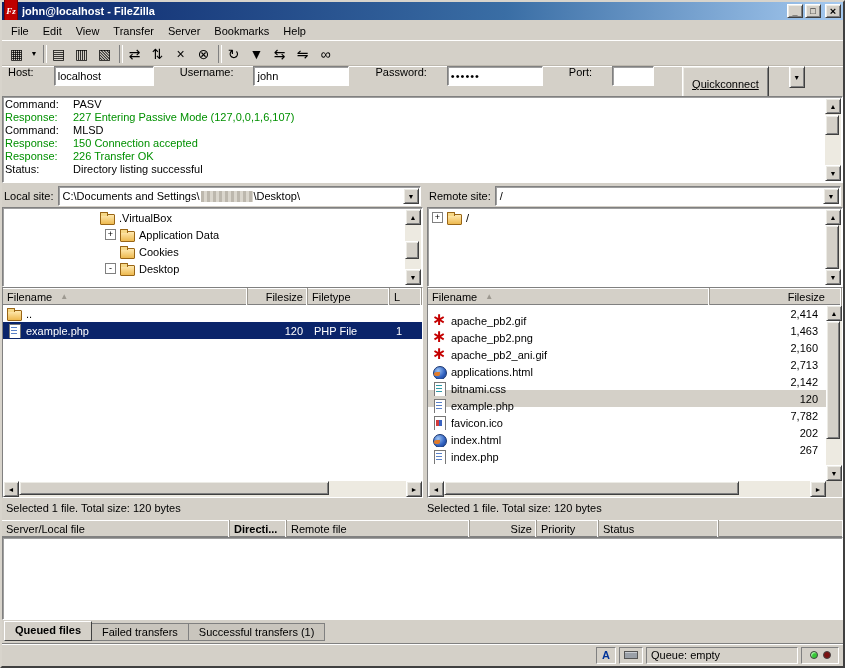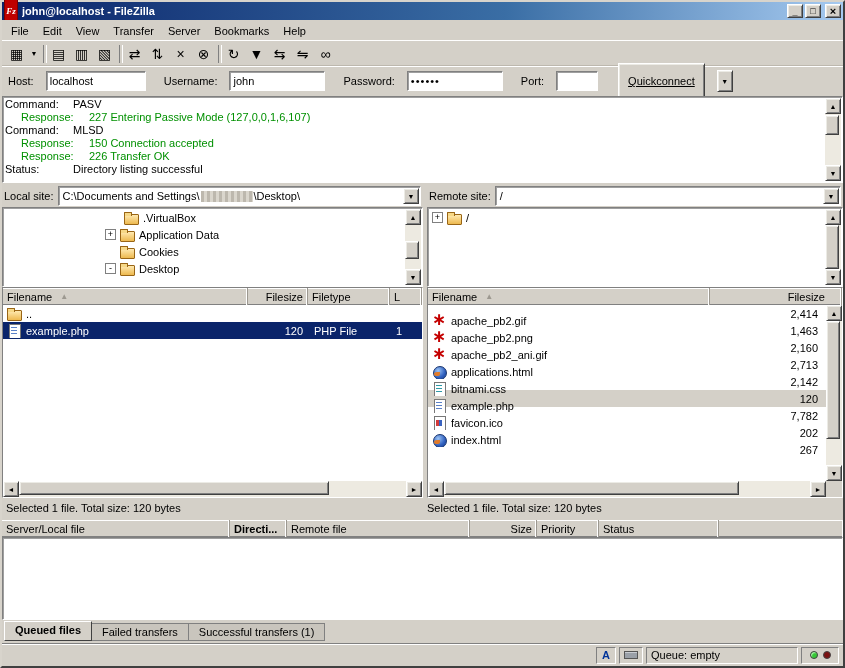--- a/index.html
+++ b/index.html
@@ -32,34 +32,34 @@
   
   .toolbar { height:26px; flex:none; display:flex; align-items:center; padding-left:3px;
     border-top:1px solid #FFF; box-shadow: inset 0 -1px 0 #BDB8AE; }
   .tb { width:23px; height:22px; display:flex; align-items:center; justify-content:center; font-size:14px; }
   .tb.dropdown { width:12px; font-size:7px; color:#000; }
   .tb.separator { width:7px; height:20px; position:relative; }
   .tb.separator::before { content:""; position:absolute; left:3px; top:1px; bottom:1px; width:2px;
     border-left:1px solid #808080; border-right:1px solid #FFF; }
 
   
-  .quickconnect { height:30px; flex:none; display:flex; align-items:center; padding:0 6px; gap:12px;
+  .quickconnect { height:30px; flex:none; display:flex; align-items:flex-start; padding:0 6px; gap:20px;
     box-shadow: inset 0 1px 0 #FFF; }
   .qc-label { margin-left:6px; }
   .qc-label:first-child { margin-left:0; }
   .qc-input { height:20px; font:11px "Liberation Sans",sans-serif; padding:2px 3px; outline:none; }
   .w-host{width:100px;} .w-user{width:96px;} .w-pass{width:96px; letter-spacing:1px;} .w-port{width:42px;}
   .qc-btn { height:36px; margin-left:8px; padding:0 9px; font:11px "Liberation Sans",sans-serif; text-decoration:underline; cursor:default; }
   .qc-drop { width:16px; height:22px; font-size:7px; display:flex; align-items:center; justify-content:center; }
 
   
   .logpane { height:87px; flex:none; margin:0 0 2px 0; position:relative; padding:1px 18px 1px 2px; overflow:hidden; }
   .log-line { display:flex; line-height:13px; }
   .log-label { width:68px; flex:none; }
-  .log-line.response { color:#009000;padding-left:16px; }
+  .log-line.response { color:#009000; }
   .vscroll { position:absolute; top:1px; right:1px; bottom:1px; width:16px; display:flex; flex-direction:column; background:#EDEAE1; }
   .sb-btn { width:16px; height:16px; flex:none; background:#D4D0C8; color:#000;
     border:1px solid; border-color:#FFF #404040 #404040 #FFF; box-shadow: inset 1px 1px 0 #ECEBE5, inset -1px -1px 0 #808080;
     font-size:7px; display:flex; align-items:center; justify-content:center; }
   .sb-track { flex:1; position:relative; }
   .sb-thumb { position:absolute; left:0; width:14px; background:#D4D0C8;
     border:1px solid; border-color:#FFF #404040 #404040 #FFF; box-shadow: inset 1px 1px 0 #ECEBE5, inset -1px -1px 0 #808080; }
   .hscroll { height:16px; flex:none; display:flex; background:#EDEAE1; }
   .hscroll .sb-track { position:relative; }
   .hs-thumb { position:absolute; top:0; height:14px; background:#D4D0C8;
@@ -70,21 +70,21 @@
   .pane-l { width:421px; flex:none; display:flex; flex-direction:column; }
   .v-split { width:4px; flex:none; }
   .pane-r { flex:1; display:flex; flex-direction:column; min-width:0; }
   .site-header { height:22px; flex:none; display:flex; align-items:center; padding:0 2px; gap:4px; }
   .combo { flex:1; height:20px; display:flex; align-items:center; padding:0 18px 0 4px; position:relative; white-space:nowrap; overflow:hidden; }
   .combo-btn { position:absolute; right:1px; top:1px; width:16px; height:16px; font-size:7px; display:flex; align-items:center; justify-content:center; }
   .redacted { display:inline-block; width:52px; height:11px; margin:0 1px; vertical-align:middle;
     background:repeating-linear-gradient(90deg,#BDB8AE 0 3px,#DAD6CD 3px 6px); }
   .treebox { flex:1; position:relative; overflow:hidden; padding:1px 18px 1px 0; }
   .trow { height:17px; display:flex; align-items:center; white-space:nowrap; }
-  .ind0 { padding-left:4px; } .ind1 { padding-left:102px; } .ind2 { padding-left:106px; }
+  .ind0 { padding-left:4px; } .ind1 { padding-left:102px; } .ind2 { padding-left:82px; }
   .expand { width:11px; height:11px; flex:none; margin-right:3px; text-align:center; font-size:9px; line-height:9px; }
   .expand.box { border:1px solid #808080; background:#fff; }
   .expand.blank { border:none; background:transparent; }
 
   
   .files-row { height:211px; flex:none; display:flex; }
   .list { display:flex; flex-direction:column; min-width:0; overflow:hidden; }
   .lv-header { height:17px; flex:none; display:flex; background:#D4D0C8;
     box-shadow: inset 0 1px 0 #FFF, inset 0 -1px 0 #808080; }
   .hcell { padding:2px 4px; border-right:1px solid #9C9890; box-shadow: inset -1px 0 0 #FFF, inset 0 1px 0 #FFF;
@@ -472,20 +472,24 @@
 
             <div class="frow">
               <span class="cell c-name-r">
                 <span class="fi" data-icon="html"></span>
                 <span>index.html</span>
               </span>
               <span class="cell c-size-r">202</span>
             </div>
 
             <div class="frow">
+              <span class="cell c-name-r">
+                <span class="fi" data-icon="php"></span>
+                <span>index.php</span>
+              </span>
               <span class="cell c-size-r">267</span>
             </div>
           </div>
         <div class="vs-inline vscroll">
           <div class="sb-btn">▲</div>
           <div class="sb-track">
               <div class="sb-thumb" style="top:0;height:118px;"></div>
             </div>
           <div class="sb-btn">▼</div>
         </div>

